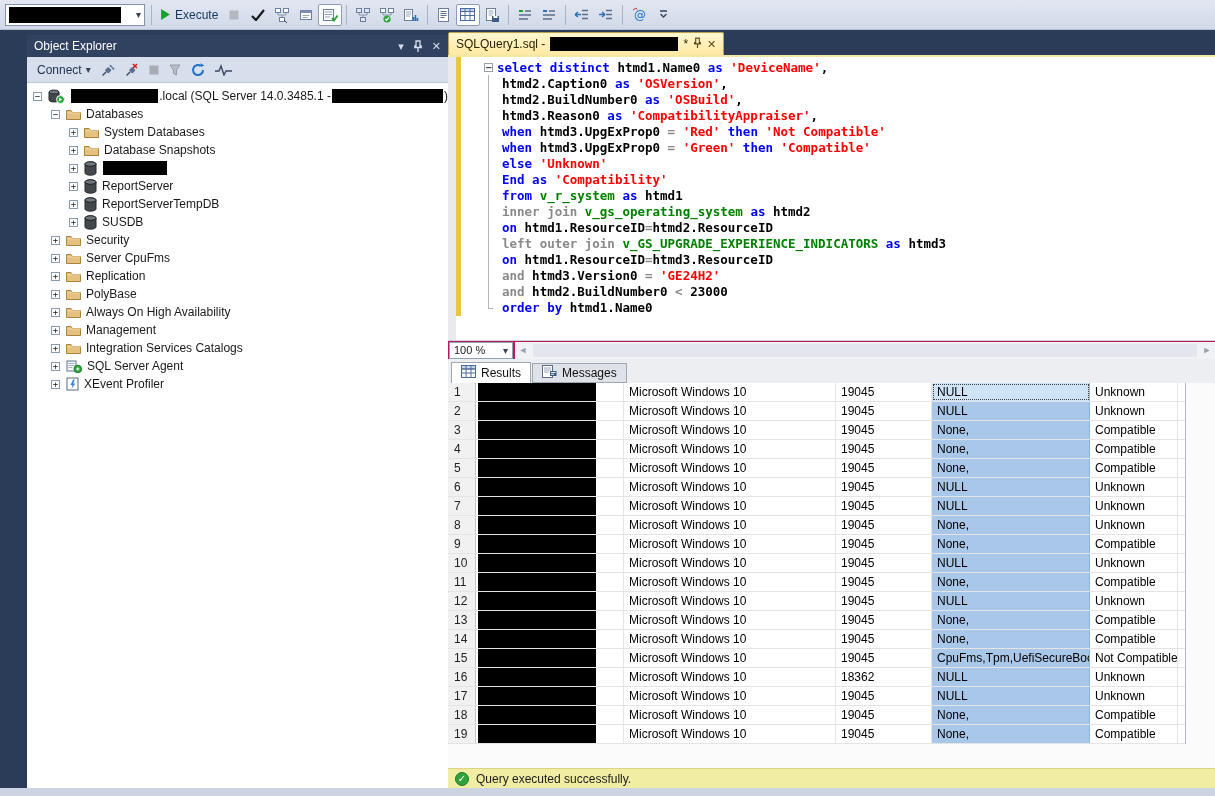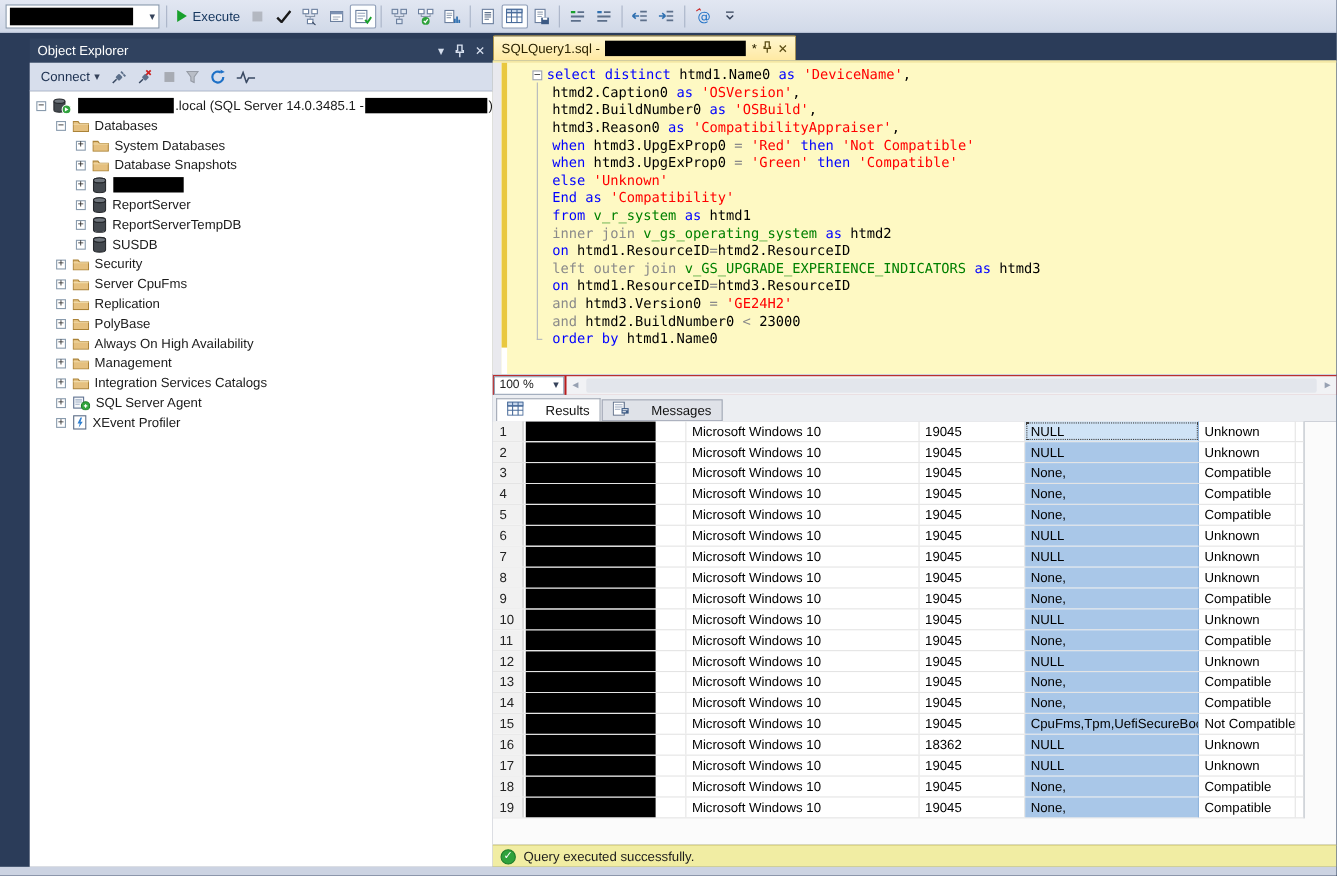--- a/index.html
+++ b/index.html
@@ -38,43 +38,43 @@
   .ticn { flex:none; margin-right:5px; display:flex; align-items:center; }
   .tree-redact { height:14px; margin:0 1px; }
 
   
   .right { flex:1; min-width:0; display:flex; flex-direction:column;justify-content:flex-end; }
   .tabstrip { height:25px; background:#2b3c59; display:flex; align-items:flex-end; }
   .doc-tab { height:23px; background:linear-gradient(#fff7d1,#ffe9a2); border:1px solid #c0a24c; border-bottom:none;
              border-radius:2px 2px 0 0; display:flex; align-items:center; padding:0 7px; color:#2a2200; gap:5px; }
   .doc-tab .pin,.doc-tab .x { color:#5a4c14; font-size:11px; }
 
-  .editor { height:285px; background:#fef9c3; border-top:2px solid #f3e7a4; display:flex; position:relative; }
+  .editor { height:285px; background:#ffffff; border-top:2px solid #f3e7a4; display:flex; position:relative;font-weight:bold; }
   .m-sel { width:8px; background:#e9e9ee; flex:none; }
   .m-chg { width:5px; flex:none; background:#fff; }
   .m-chg .chg { width:5px; height:259px; background:#e9c83f; }
   .code { flex:1; font-family:"DejaVu Sans Mono",monospace; font-size:12.5px; line-height:16px;
           padding:3px 0 0 23px; position:relative; color:#000; }
   .cl { height:16px; white-space:pre; }
   .cl.ind { padding-left:18px; }
   .fold { display:inline-block; width:9px; height:9px; border:1px solid #9aa0a8; background:#fff; color:#444;
           font-size:10px; line-height:7px; text-align:center; margin-right:4px; vertical-align:1px; }
   .fold-line { position:absolute; left:27px; top:18px; width:5px; height:234px;
                border-left:1px solid #b2b6bd; border-bottom:1px solid #b2b6bd; }
   .kw{color:#0000ff} .gkw{color:#8a8a8a} .str{color:#ff0000} .tbl{color:#008000} .op{color:#8a8a8a} .pl{color:#000}
 
-  .zoombar { height:19px; background:#b91c1c; border-top:1px solid #cdd2dc; display:flex; align-items:center; }
+  .zoombar { height:19px; background:#be185d; border-top:1px solid #cdd2dc; display:flex; align-items:center; }
   .zoom-combo { width:64px; height:17px; background:#fff; border:1px solid #92a0b4; display:flex; align-items:center;
                 justify-content:space-between; padding:0 4px; margin:0 2px 0 1px; font-size:11px; color:#222; }
   .hscroll { flex:1; height:17px; background:#f1f2f5; display:flex; align-items:center; }
   .sarr { width:16px; text-align:center; color:#97a1b2; font-size:9px; }
   .sthumb { flex:1; height:13px; background:#e3e6ec; border-radius:2px; margin:0 2px; }
 
   .rtabs { height:24px; background:#eceef2; display:flex; align-items:flex-end; padding-left:3px; }
-  .rtab { height:21px; display:flex; align-items:center; gap:20px; padding:0 9px; border:1px solid #a0a7b4;
+  .rtab { height:21px; display:flex; align-items:center; gap:5px; padding:0 9px; border:1px solid #a0a7b4;
           border-bottom:none; margin-right:1px; color:#111; }
   .rtab.active { background:#fff; }
   .rtab.inactive { background:#dfe2e8; border-bottom:1px solid #a0a7b4; height:20px; }
 
   .gridpane { flex:1; background:#fbfbfb; overflow:hidden; }
   .grid-inner { width:738px; background:#fff; border-right:1px solid #b4b9c2; }
   .ghead { display:flex; height:19px; background:linear-gradient(#ffffff,#ebebeb); border-bottom:1px solid #a9a9a9; color:#000; }
   .ghead .hc { border-right:1px solid #c6c6c6; padding-left:5px; display:flex; align-items:center; }
   .grow { display:flex; height:19px; border-bottom:1px solid #e4e4e4; }
   .gnum { width:28px; flex:none; background:#f1f1f1; border-right:1px solid #c6c6c6; padding-left:6px;

